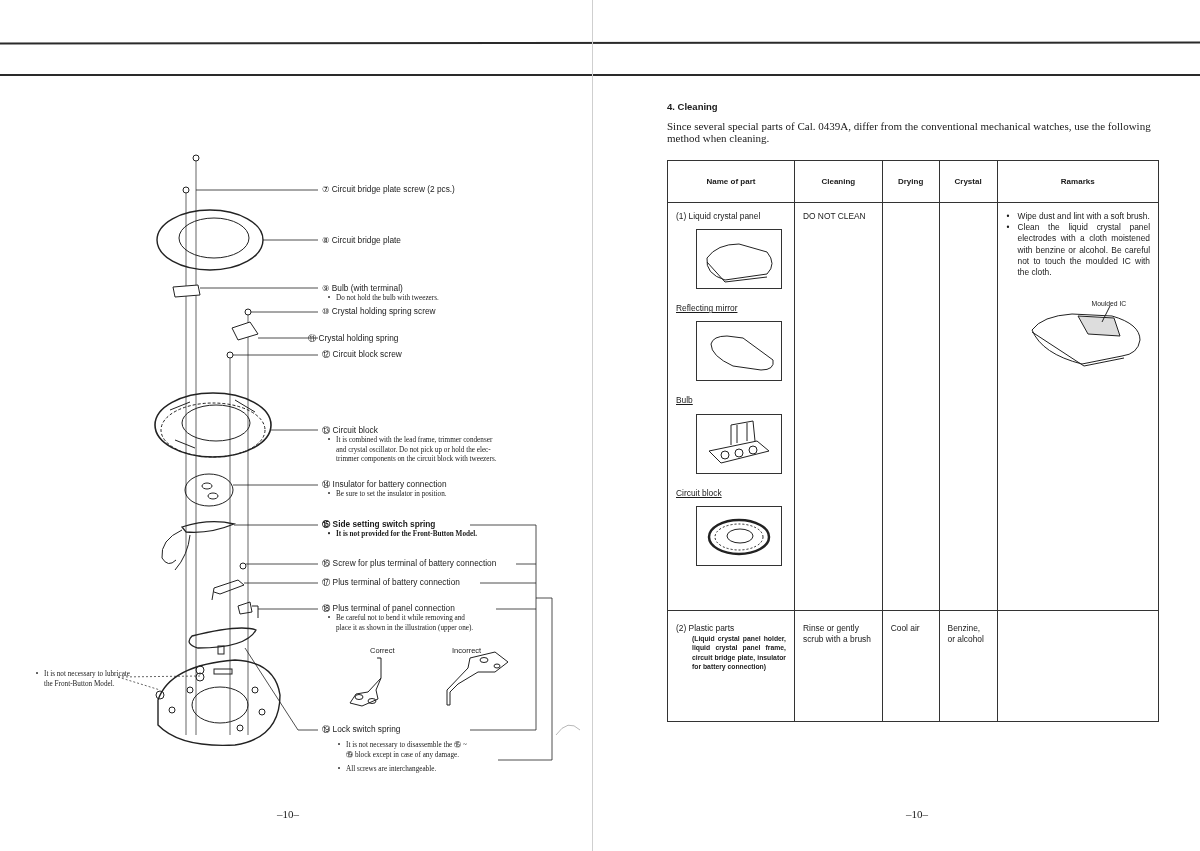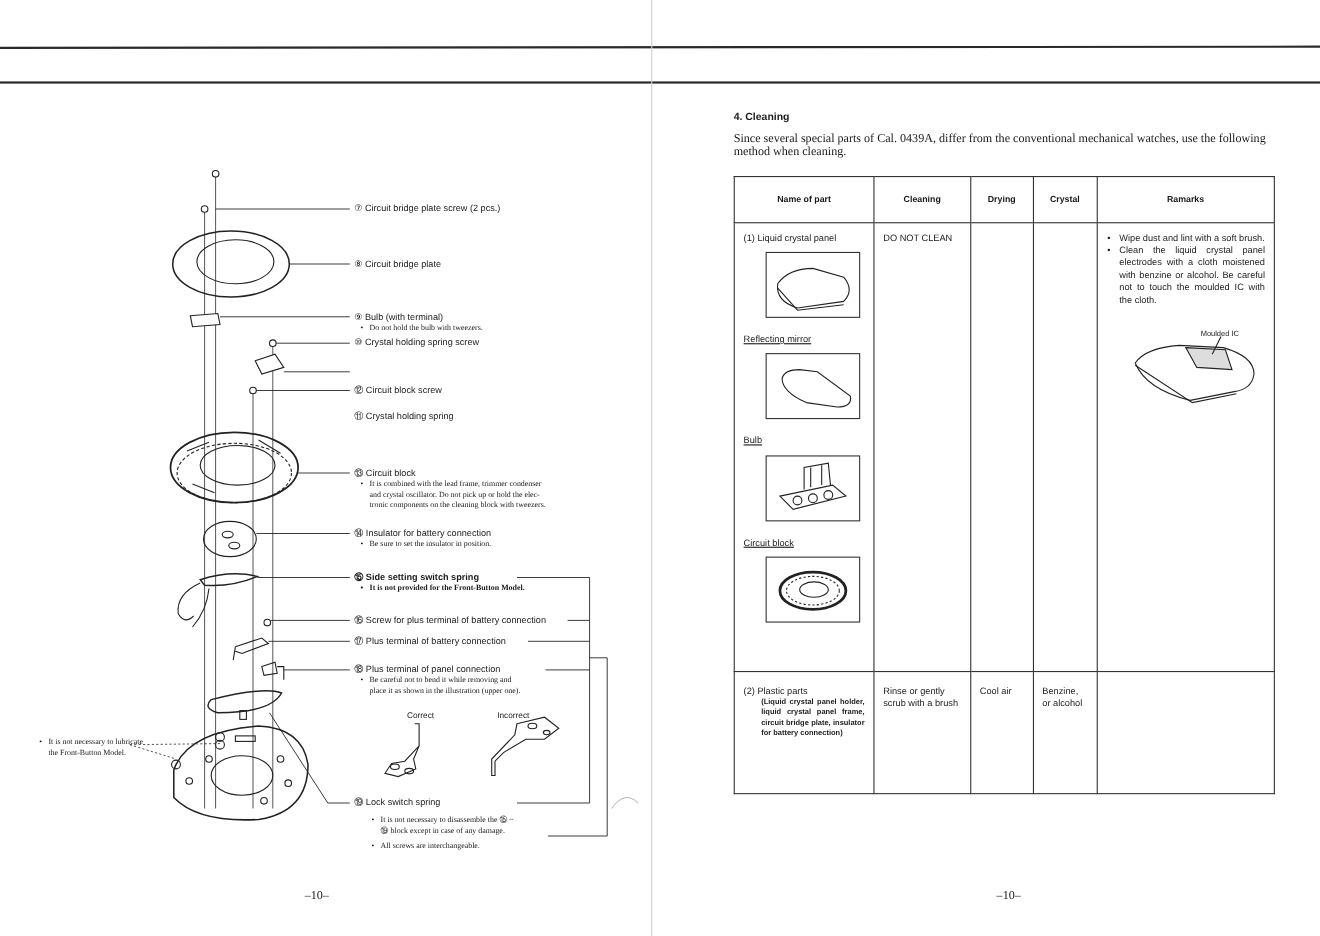--- a/index.html
+++ b/index.html
@@ -129,32 +129,32 @@
   <div class="abs callout" style="left:322px;top:235px;">
     <span>⑧</span> <span>Circuit bridge plate</span>
   </div>
   <div class="abs callout" style="left:322px;top:283px;">
     <span>⑨</span> <span>Bulb (with terminal)</span>
     <div class="note"><span class="b">•</span><span>Do not hold the bulb with tweezers.</span></div>
   </div>
   <div class="abs callout" style="left:322px;top:306px;">
     <span>⑩</span> <span>Crystal holding spring screw</span>
   </div>
-  <div class="abs callout" style="left:322px;top:333px;margin-top:40px;">
+  <div class="abs callout" style="left:308px;top:333px;">
     <span>⑪</span> <span>Crystal holding spring</span>
   </div>
   <div class="abs callout" style="left:322px;top:349px;">
     <span>⑫</span> <span>Circuit block screw</span>
   </div>
   <div class="abs callout" style="left:322px;top:425px;">
     <span>⑬</span> <span>Circuit block</span>
     <div class="note">
       <div><span class="b">•</span><span>It is combined with the lead frame, trimmer condenser</span></div>
       <div style="padding-left:14px">and crystal oscillator. Do not pick up or hold the elec-</div>
-      <div style="padding-left:14px">tronic components on the cleaning block with tweezers.</div>
+      <div style="padding-left:14px">trimmer components on the circuit block with tweezers.</div>
     </div>
   </div>
   <div class="abs callout" style="left:322px;top:479px;">
     <span>⑭</span> <span>Insulator for battery connection</span>
     <div class="note"><span class="b">•</span><span>Be sure to set the insulator in position.</span></div>
   </div>
   <div class="abs callout" style="left:322px;top:519px;font-weight:bold;">
     <span>⑮</span> <span>Side setting switch spring</span>
     <div class="note"><span class="b">•</span><span>It is not provided for the Front-Button Model.</span></div>
   </div>

